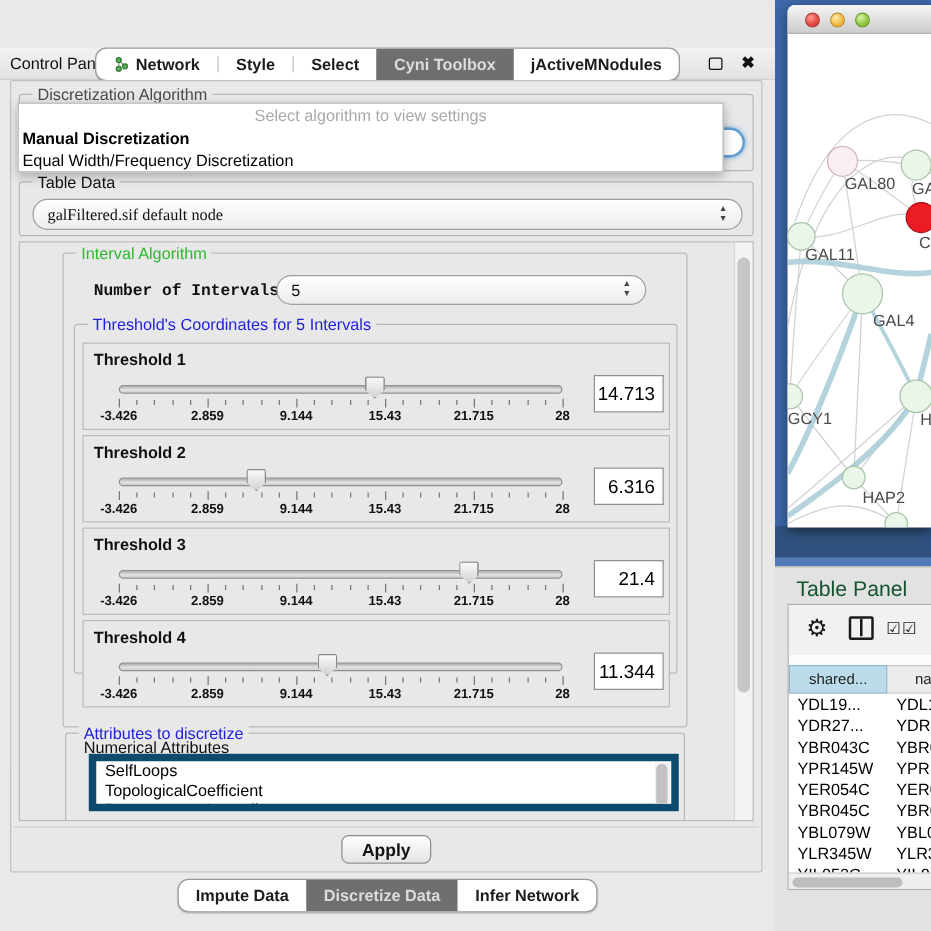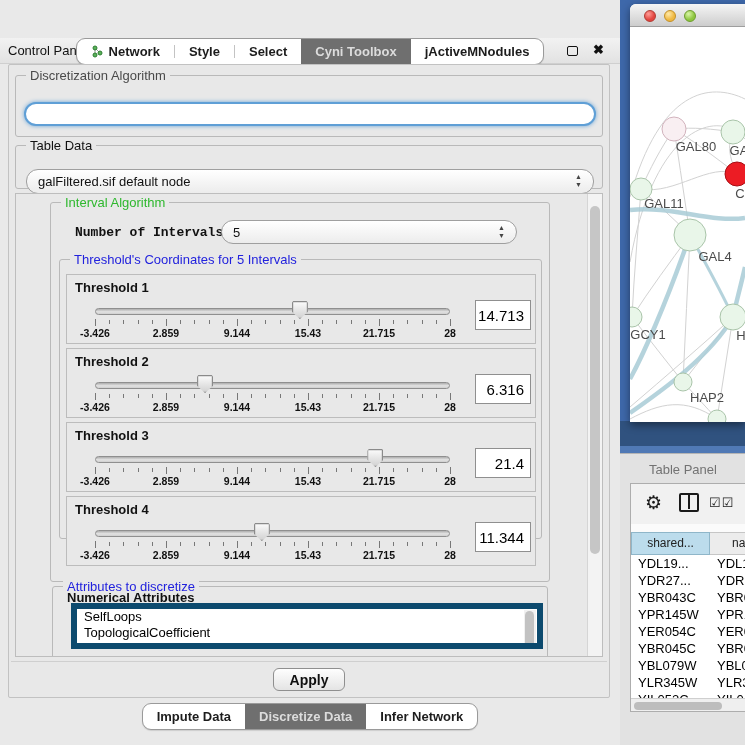--- a/index.html
+++ b/index.html
@@ -35,21 +35,21 @@
 
   #algo-popup { position:absolute; left:5px; top:17px; width:565px; height:56px; background:#fff; border:1px solid #b2b2b2; box-shadow:0 3px 8px rgba(0,0,0,.28); z-index:50; }
   #algo-popup .popup-prompt { height:19px; line-height:19px; text-align:center; font-size:13px; color:#a9a9a9; }
   #algo-popup .popup-option { height:18px; line-height:18px; font-size:13px; color:#000; padding-left:3px; cursor:pointer; }
   #algo-popup .popup-option.highlighted { font-weight:bold; }
 
   #tabledata-group { left:6px; top:80px; width:588px; height:44px; }
   .combo { position:absolute; background:linear-gradient(#ffffff,#ececec); border:1px solid #9f9f9f; border-radius:12px; font-size:13px; color:#111; cursor:pointer; }
   .combo .combo-text { position:absolute; left:11px; top:4px; }
   .spin-arrows { position:absolute; right:10px; top:3px; width:9px; height:18px; font-size:7px; line-height:8px; color:#444; text-align:center; }
-  #tabledata-combo { left:10px; top:23px; width:568px; height:25px; }
+  #tabledata-combo { left:10px; top:13px; width:568px; height:25px;font-family:Liberation Serif, serif; }
 
   #scroll-panel { position:absolute; left:6px; top:128px; width:588px; height:464px; background:#e8e8e8; border:1px solid #bdbdbd; overflow:hidden; }
   #v-scrollbar { position:absolute; right:0; top:0; width:15px; height:100%; background:#f3f3f3; border-left:1px solid #d5d5d5; }
   #v-scroll-thumb { position:absolute; left:2px; top:12px; width:10px; height:348px; background:#c6c6c6; border-radius:5px; cursor:pointer; }
 
   #interval-group { left:34px; top:8px; width:500px; height:380px; }
   #num-intervals-label { position:absolute; left:24px; top:22px; font-size:13px; font-weight:bold; color:#111;font-family:Liberation Mono, monospace; }
   #num-intervals-combo { left:170px; top:17px; width:296px; height:24px; }
 
   #thresholds-group { left:8px; top:56px; width:483px; height:280px; }
@@ -58,21 +58,21 @@
   .threshold-label { position:absolute; left:8px; top:5px; font-size:13px; font-weight:bold; color:#111; }
   .slider-track { position:absolute; left:28px; top:33px; width:355px; height:7px; border:1px solid #8f8f8f; border-radius:4px; background:linear-gradient(#adadad,#e3e3e3 55%,#cfcfcf); cursor:pointer; }
   .slider-thumb { position:absolute; top:26px; width:16px; height:18px; background:linear-gradient(#fdfdfd,#cfcfcf); clip-path:polygon(8% 0,92% 0,100% 10%,100% 60%,50% 100%,0 60%,0 10%); box-shadow:inset 0 0 0 1.2px #8a8a8a; cursor:grab; z-index:2; }
   .tick { position:absolute; width:1px; background:#777; }
   .tick.minor { top:45px; height:4px; }
   .tick.major { top:44px; height:7px; }
   .tick-label { position:absolute; top:52px; width:50px; text-align:center; font-size:10.5px; font-weight:bold; color:#111; }
   .value-box { position:absolute; left:408px; top:25px; width:56px; height:30px; background:#fff; border:1px solid #8f8f8f; font-size:15px; color:#000; text-align:right; padding:6px 6px 0 0; cursor:text; }
 
   #attributes-group { left:36px; top:392px; width:496px; height:78px; }
-  #num-attrs-label { position:absolute; left:14px; top:3px; font-size:13px; font-weight:bold; color:#111; }
+  #num-attrs-label { position:absolute; left:14px; top:3px; font-size:13px; font-weight:normal; color:#111; }
   #attr-list { position:absolute; left:18px; top:16px; width:472px; height:46px; background:#fff; border:6px solid #0c4a6e; overflow:hidden; }
   .attr-item { font-size:13px; line-height:15.5px; padding-left:7px; color:#000; cursor:pointer; white-space:nowrap; }
   #attr-scrollbar { position:absolute; right:1px; top:1px; width:12px; height:44px; background:#f1f1f1; }
   #attr-scroll-thumb { position:absolute; left:1px; top:1px; width:9px; height:40px; background:#c2c2c2; border-radius:5px; cursor:pointer; }
 
   #apply-bar { position:absolute; left:2px; top:596px; width:596px; height:34px; background:#e8e8e8; border-top:1px solid #cfcfcf; }
   #apply-button { position:absolute; left:50%; transform:translateX(-50%); top:6px; width:72px; height:23px; background:linear-gradient(#fefefe,#e4e4e4); border:1px solid #8f8f8f; border-radius:6px; font-size:14px; font-weight:bold; color:#111; font-family:"Liberation Sans",sans-serif; cursor:pointer; }
 
   
   #right-pane { position:absolute; left:620px; top:0; width:125px; height:745px; background:#e2e2e2; }
@@ -84,21 +84,21 @@
   .traffic { position:absolute; top:5.5px; width:12px; height:12px; border-radius:50%; cursor:pointer; }
   #traffic-red { left:14px; background:radial-gradient(circle at 35% 30%, #ff9d97, #e2453f 60%); border:1px solid #b03a32; }
   #traffic-yellow { left:34px; background:radial-gradient(circle at 35% 30%, #ffe9a8, #efb842 60%); border:1px solid #c29027; }
   #traffic-green { left:54px; background:radial-gradient(circle at 35% 30%, #d9f5a6, #8ec63f 60%); border:1px solid #6d9c2c; }
   #net-canvas { position:absolute; left:0; top:23px; width:115px; height:395px; }
   .net-label { font-size:13px; fill:#4b4b4b; }
   .edge { fill:none; stroke:#d2d2d2; stroke-width:1; }
   .edge-teal { fill:none; stroke:var(--edge-teal); stroke-width:4.5; opacity:.85; }
 
   #tablepanel-header { position:absolute; left:0; top:453px; width:125px; height:30px; background:#e2e2e2; border-top:1px solid #b5b5b5; }
-  #tablepanel-title { position:absolute; left:17px; top:8px; font-size:13px; color:#737373;margin-left:12px; }
+  #tablepanel-title { position:absolute; left:17px; top:8px; font-size:17px; color:#14532d; }
   #table-inner { position:absolute; left:10px; top:483px; width:130px; height:229px; background:#fbfbfb; border:1px solid #adadad; overflow:hidden; }
   #table-toolbar { position:absolute; left:0; top:0; width:100%; height:40px; background:#f1f1f1; }
   #gear-icon { position:absolute; left:14px; top:7px; font-size:19px; color:#1a1a1a; cursor:pointer; }
   #split-icon { position:absolute; left:48px; top:9px; width:20px; height:19px; border:2.5px solid #1a1a1a; border-radius:2px; cursor:pointer; }
   #split-icon::after { content:""; position:absolute; left:6.5px; top:0; width:2.5px; height:14px; background:#1a1a1a; }
   #checkboxes-icon { position:absolute; left:78px; top:11px; font-size:13px; color:#1a1a1a; letter-spacing:1px; cursor:pointer; white-space:nowrap; }
   #grid-header { position:absolute; left:0; top:48px; width:100%; height:23px; display:flex; }
   #col1-header { width:79px; background:var(--header-blue); border:1px solid #8fb6c9; font-size:12px; color:#222; text-align:center; line-height:21px; cursor:pointer; }
   #col2-header { flex:1; background:#ececec; border:1px solid #c6c6c6; border-left:none; font-size:12px; color:#222; padding-left:22px; line-height:21px; cursor:pointer; }
   #grid-rows { position:absolute; left:0; top:71px; width:100%; }
@@ -153,20 +153,25 @@
         </div>
     </div>
 
     <div id="outer-panel">
 
       <div id="algo-group" class="group">
         <span class="group-title gt-gray">Discretization Algorithm</span>
         <div id="algo-combo-hidden"></div>
       </div>
 
+      <div id="algo-popup">
+        <div class="popup-prompt">Select algorithm to view settings</div>
+        <div class="popup-option highlighted">Manual Discretization</div>
+        <div class="popup-option">Equal Width/Frequency Discretization</div>
+      </div>
 
       <div id="tabledata-group" class="group">
         <span class="group-title gt-black">Table Data</span>
         <div id="tabledata-combo" class="combo">
           <span class="combo-text">galFiltered.sif default node</span>
           <span class="spin-arrows">▲<br>▼</span>
         </div>
       </div>
 
       <div id="scroll-panel">

